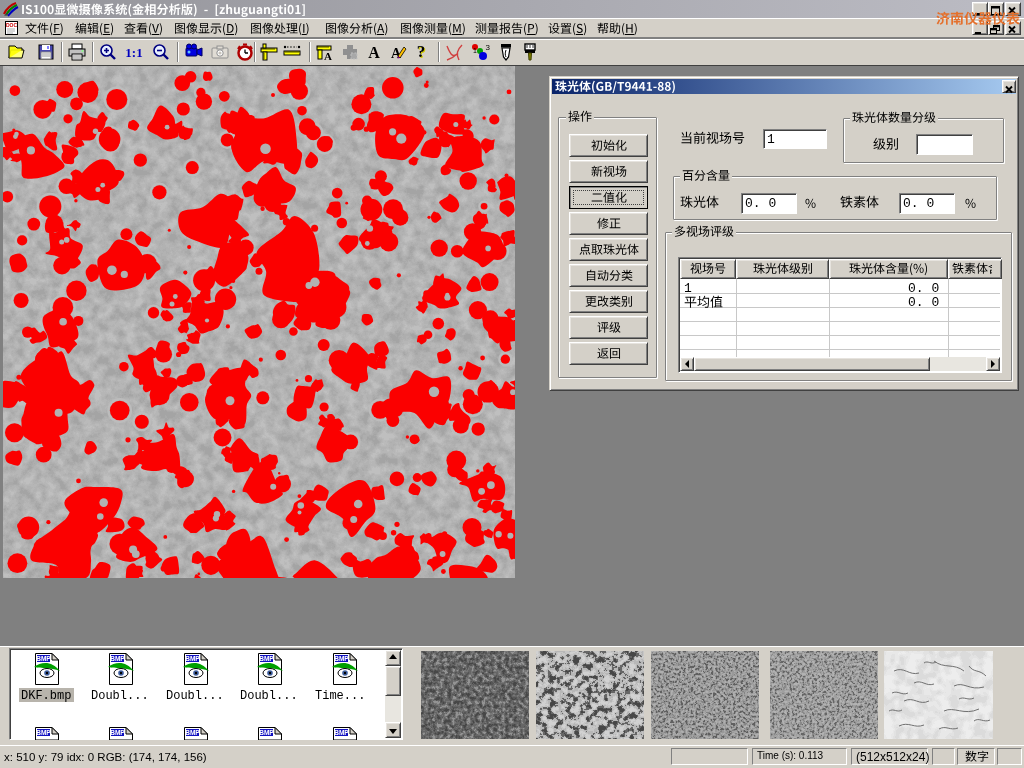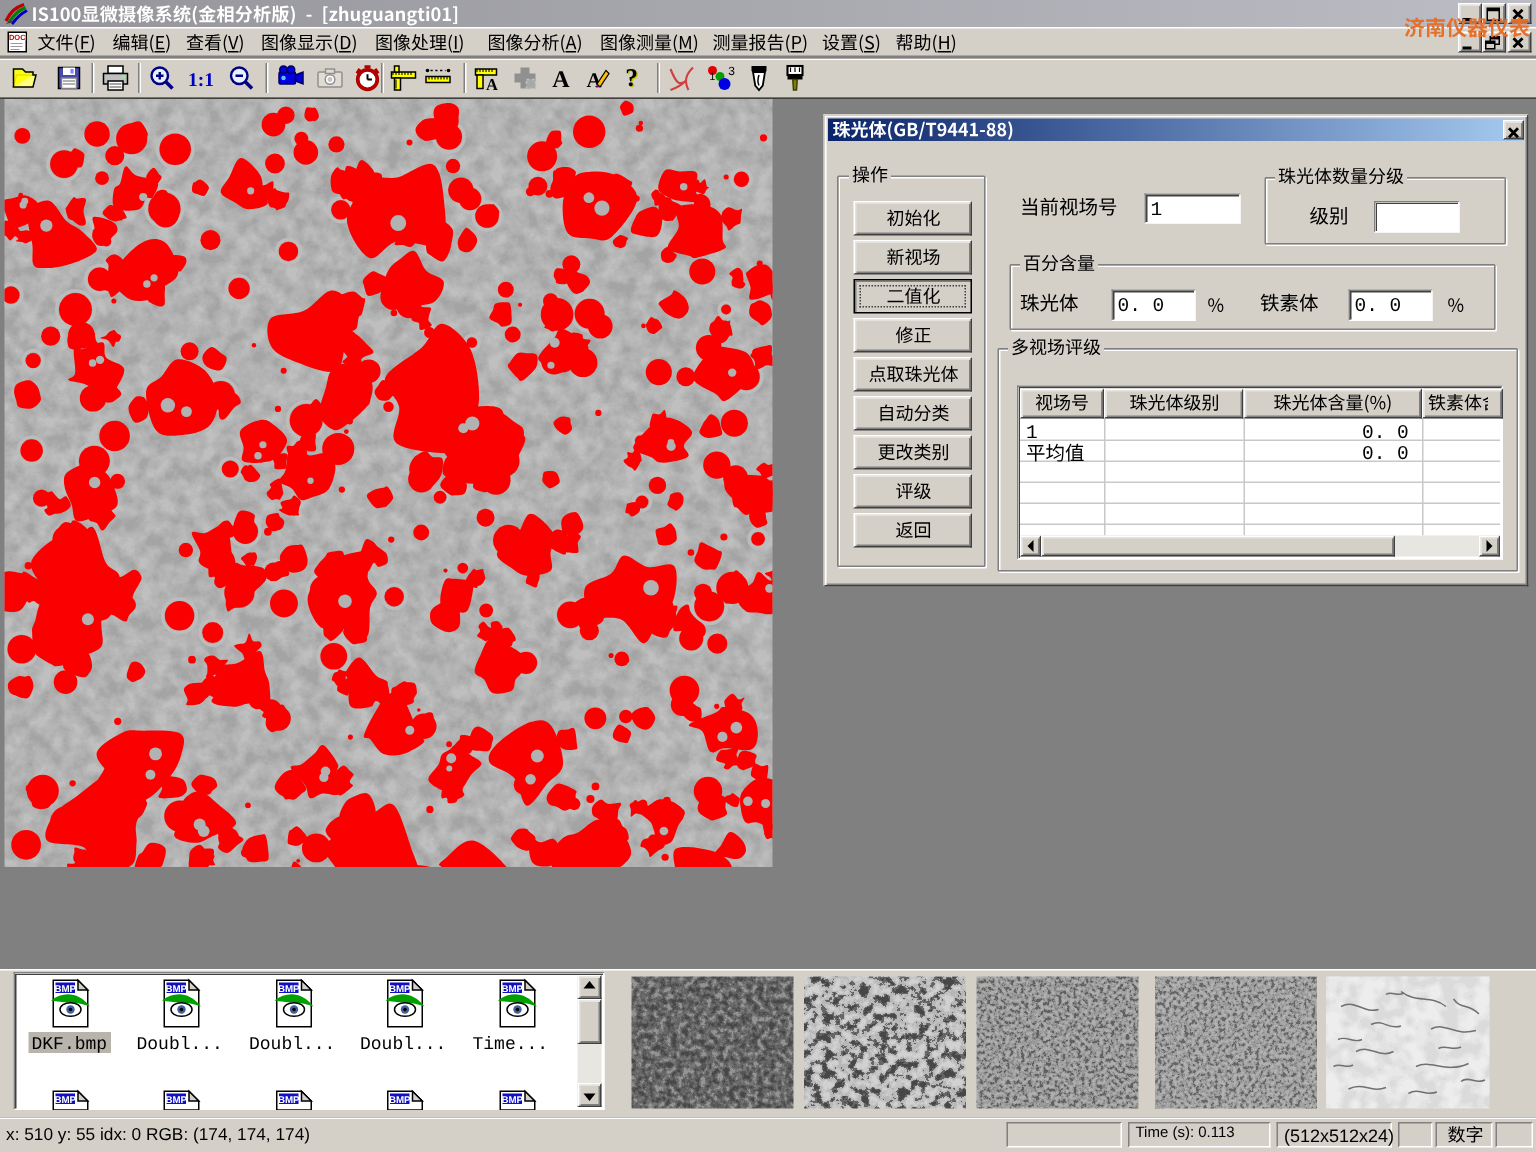--- a/index.html
+++ b/index.html
@@ -1525,21 +1525,21 @@
       <path d="M30 32 C38 28 42 36 50 33"></path>
       <path d="M8 42 C14 39 18 45 24 42"></path>
       <path d="M55 78 C62 74 66 80 74 77"></path>
       <path d="M90 70 C95 66 100 72 106 69"></path>
       <path d="M40 12 C44 9 47 14 52 11"></path>
       <path d="M5 60 C10 57 13 62 18 59"></path>
       <path d="M75 48 C80 45 84 50 90 47"></path>
     </g>
   </svg>
 <div class="abs face" style="left:0;top:745px;width:1024px;height:23px;box-shadow:inset 0 1px 0 #fff"></div>
-<div class="abs" style="left:4px;top:751px;font-size:11.5px;color:#000">x: 510 y: 55 idx: 0 RGB: (174, 174, 174)</div>
+<div class="abs" style="left:4px;top:751px;font-size:11.5px;color:#000">x: 510 y: 79 idx: 0 RGB: (174, 174, 156)</div>
 <div class="abs" style="left:671px;top:748px;width:77px;height:17px;border:1px solid;border-color:#808080 #fff #fff #808080"></div>
 <div class="abs" style="left:752px;top:748px;width:95px;height:17px;border:1px solid;border-color:#808080 #fff #fff #808080"></div>
 <div class="abs" style="left:851px;top:748px;width:77px;height:17px;border:1px solid;border-color:#808080 #fff #fff #808080"></div>
 <div class="abs" style="left:932px;top:748px;width:23px;height:17px;border:1px solid;border-color:#808080 #fff #fff #808080"></div>
 <div class="abs" style="left:957px;top:748px;width:38px;height:17px;border:1px solid;border-color:#808080 #fff #fff #808080"></div>
 <div class="abs" style="left:997px;top:748px;width:25px;height:17px;border:1px solid;border-color:#808080 #fff #fff #808080"></div>
 <div class="abs" style="left:757px;top:750px;font-size:10px">Time (s): 0.113</div>
 <div class="abs" style="left:856px;top:750px;font-size:12px">(512x512x24)</div>
 <svg style="position:absolute;left:965px;top:750px;overflow:visible" width="24" height="14">
     <g fill="#000">

